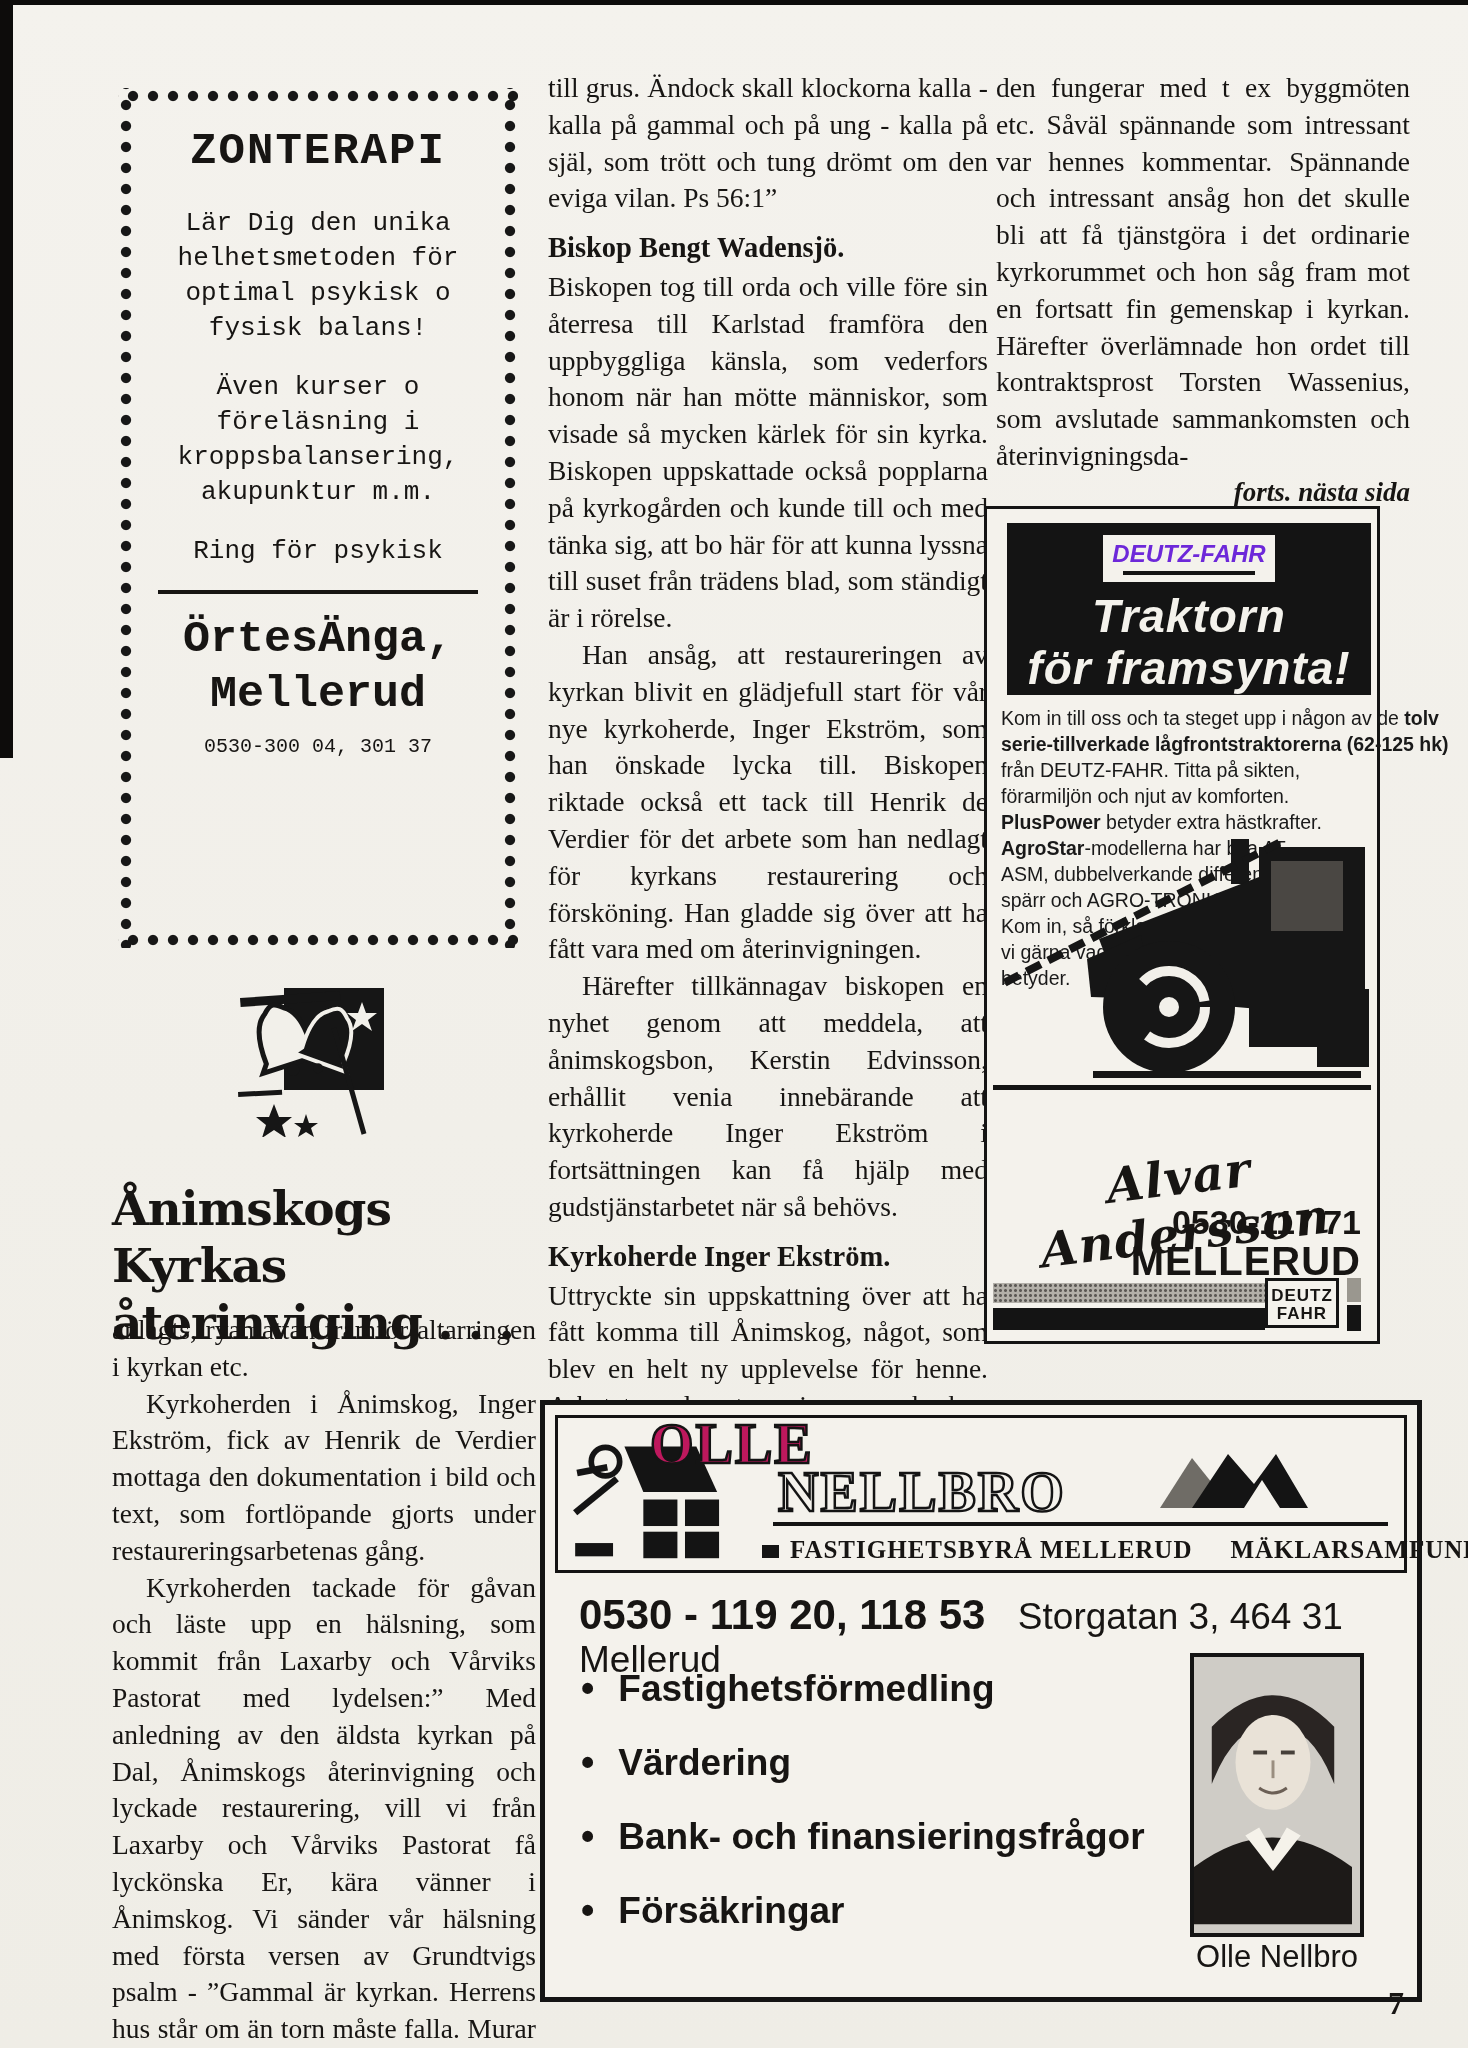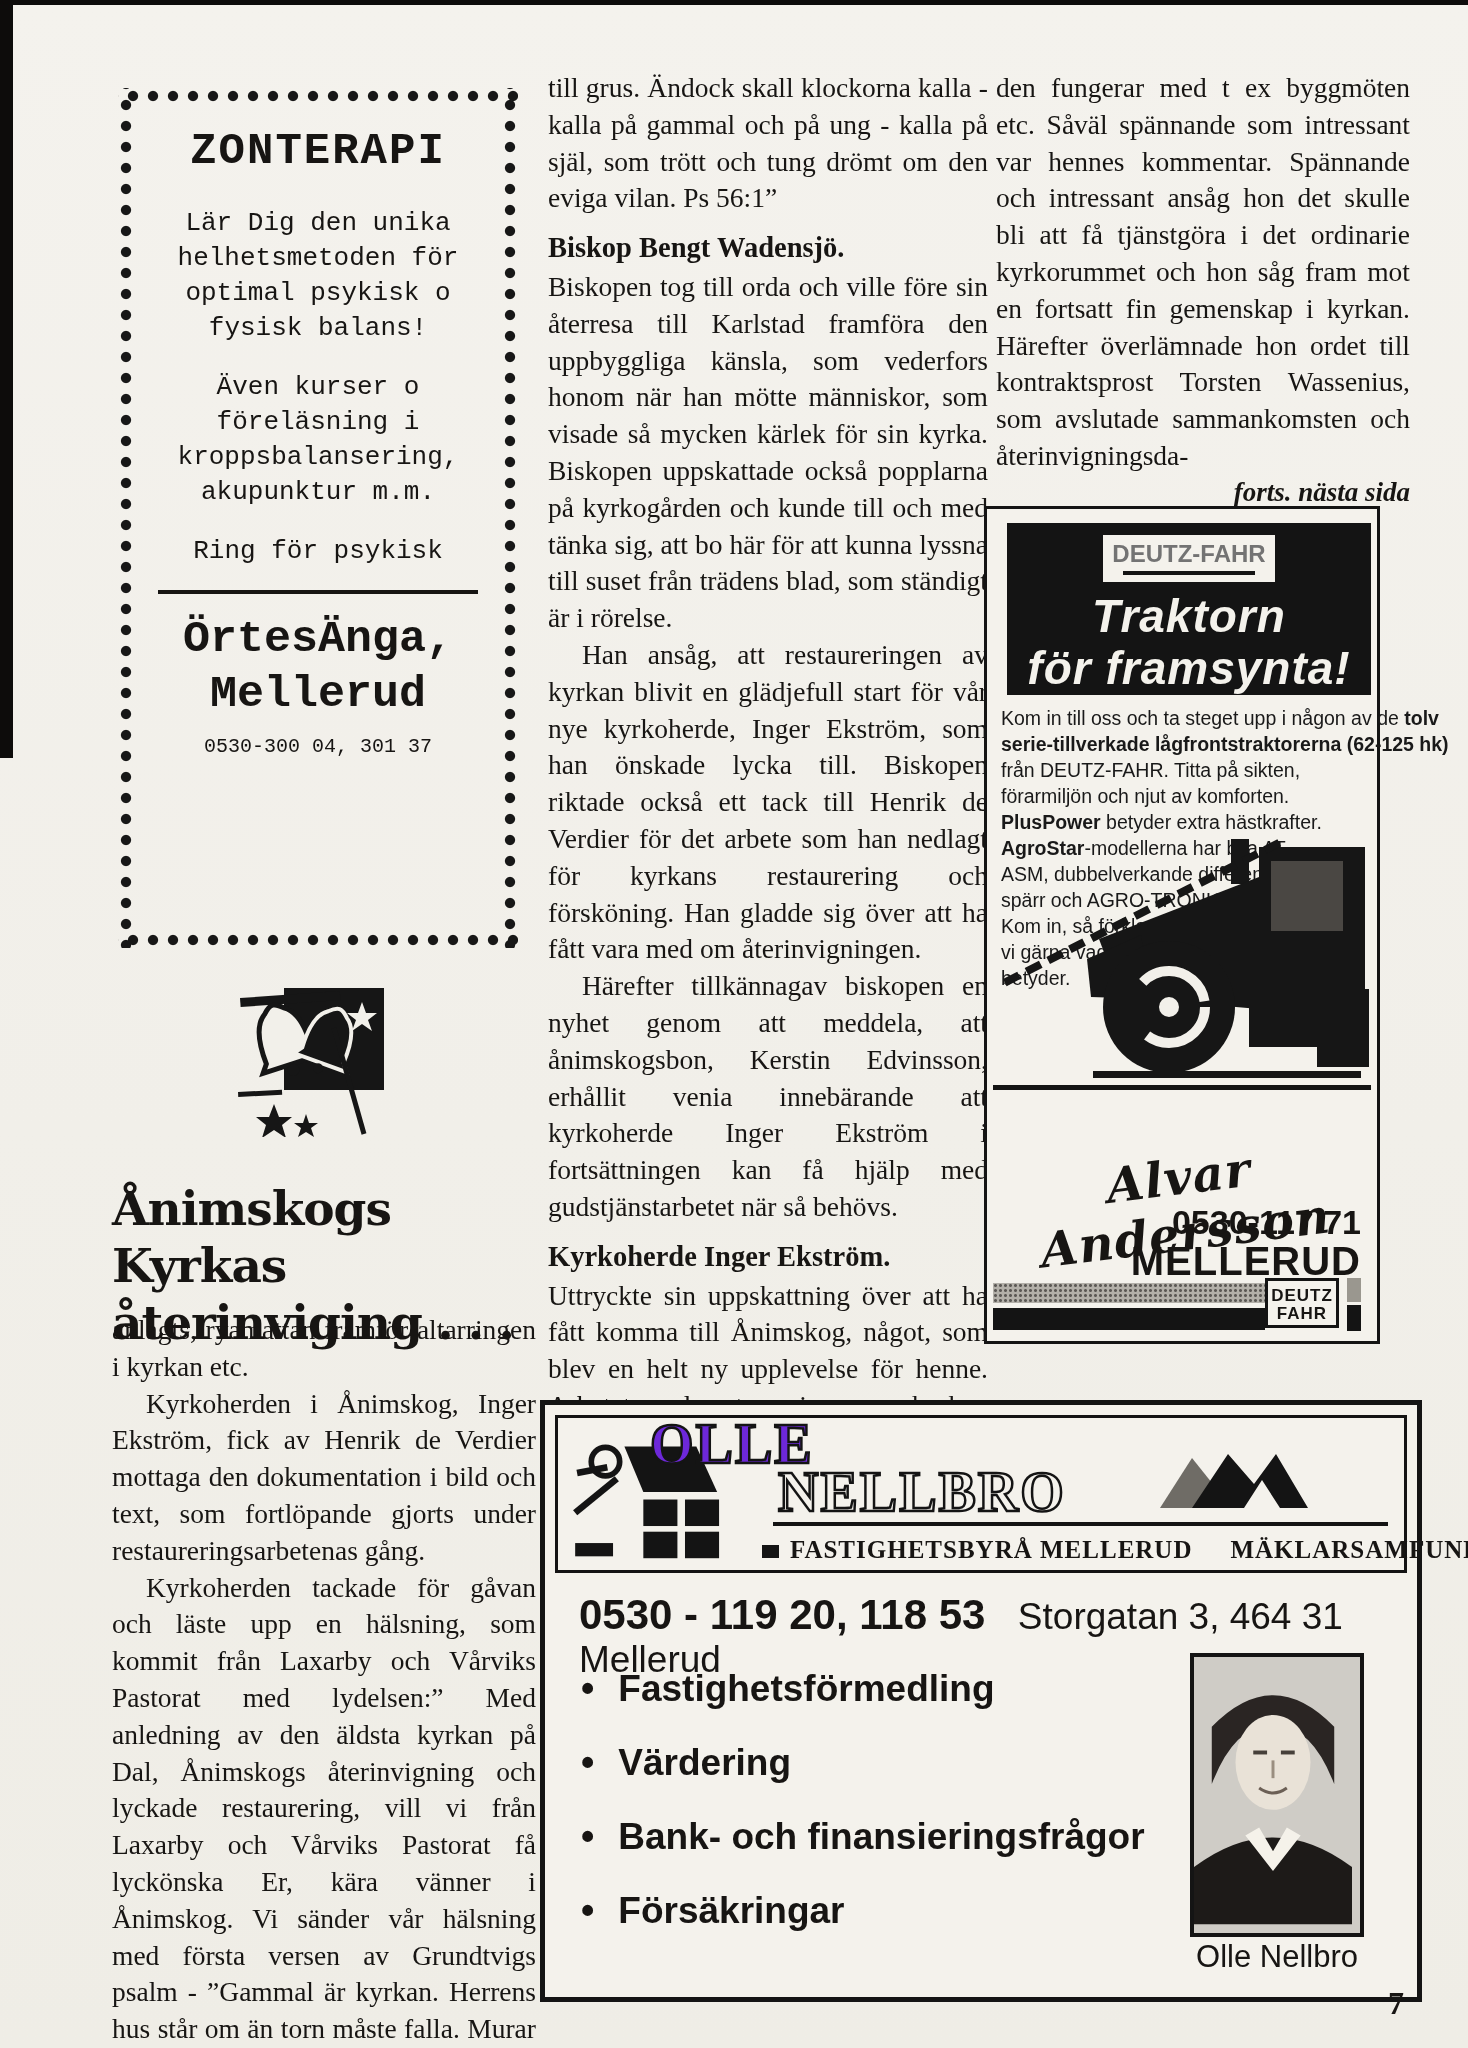--- a/index.html
+++ b/index.html
@@ -44,22 +44,22 @@
   .left-heading{left:112px;top:1180px;width:430px;font-weight:700;font-size:47px;line-height:57px;
                 font-family:"DejaVu Serif",serif;letter-spacing:-1px;white-space:pre-line;text-align:left;}
   .left-col{left:112px;top:1312px;width:424px;}
 
   .pagenum{left:1388px;top:1985px;font-size:32px;font-weight:700;}
 
   
   .deutz{left:984px;top:506px;width:390px;height:832px;border:3px solid #141414;background:#f4f2ec;}
   .d-banner{position:absolute;left:20px;right:6px;top:14px;height:172px;background:#141414;text-align:center;}
   .d-badge{width:172px;margin:12px auto 0;background:#f4f2ec;padding:5px 0 7px;}
-  .d-badge-txt{font-family:"Liberation Sans",sans-serif;font-weight:700;
-               font-size:24px;color:#737373;letter-spacing:0;}
+  .d-badge-txt{font-family:"Liberation Sans",sans-serif;font-weight:700;font-style:italic;
+               font-size:24px;color:#6d28d9;letter-spacing:0;}
   .d-badge-bar{width:132px;height:4px;background:#141414;margin:3px auto 0;}
   .d-head{margin-top:8px;font-family:"Liberation Sans",sans-serif;font-weight:700;font-style:italic;
           font-size:46px;line-height:52px;color:#f4f2ec;letter-spacing:1px;}
   .d-body{position:absolute;left:14px;top:196px;right:6px;font-family:"Liberation Sans",sans-serif;
           font-size:19.5px;line-height:26px;color:#191919;}
   .d-body b{font-weight:700;}
   .d-line{white-space:nowrap;}
   .tractor{position:absolute;right:4px;top:330px;width:292px;height:242px;}
   .d-dash{position:absolute;left:16px;top:470px;width:308px;border-top:8px dashed #161616;
           transform:rotate(-27deg);transform-origin:left top;}
@@ -76,21 +76,21 @@
   .d-logo2{position:absolute;left:278px;top:769px;width:74px;height:50px;background:#f4f2ec;
            border:3px solid #141414;text-align:center;font-family:"Liberation Sans",sans-serif;
            font-weight:700;font-size:17px;line-height:18px;letter-spacing:1px;padding-top:6px;box-sizing:border-box;}
   .d-chk1{position:absolute;left:360px;top:769px;width:14px;height:24px;background:#9a978f;}
   .d-chk2{position:absolute;left:360px;top:796px;width:14px;height:26px;background:#141414;}
 
   
   .nel{left:540px;top:1400px;width:872px;height:592px;border:5px solid #141414;background:#f4f2ec;}
   .n-strip{position:absolute;left:10px;right:10px;top:10px;height:152px;border:3px solid #141414;}
   .n-olle{position:absolute;left:92px;top:-6px;font-family:"Liberation Serif",serif;font-weight:700;
-          font-size:56px;color:#6d28d9;-webkit-text-stroke:2.5px #141414;letter-spacing:2px;}
+          font-size:56px;color:#be185d;-webkit-text-stroke:2.5px #141414;letter-spacing:2px;}
   .n-nell{position:absolute;left:220px;top:42px;font-family:"Liberation Serif",serif;font-weight:700;
           font-size:56px;color:#f4f2ec;-webkit-text-stroke:2.5px #141414;letter-spacing:2px;}
   .n-rule{position:absolute;left:215px;right:16px;top:104px;height:4px;background:#141414;}
   .n-mlogo{position:absolute;left:600px;top:30px;width:152px;height:64px;}
   .n-byline{position:absolute;left:232px;bottom:6px;font-family:"Liberation Serif",serif;font-weight:700;
             font-size:25px;letter-spacing:1px;white-space:nowrap;}
   .n-bysq{position:absolute;left:204px;bottom:12px;width:17px;height:13px;background:#141414;}
   .n-byline .gap{display:inline-block;width:38px;}
   .n-house{position:absolute;left:4px;top:2px;width:210px;height:142px;}
   .n-phonerow{position:absolute;left:34px;top:186px;font-family:"Liberation Sans",sans-serif;}

